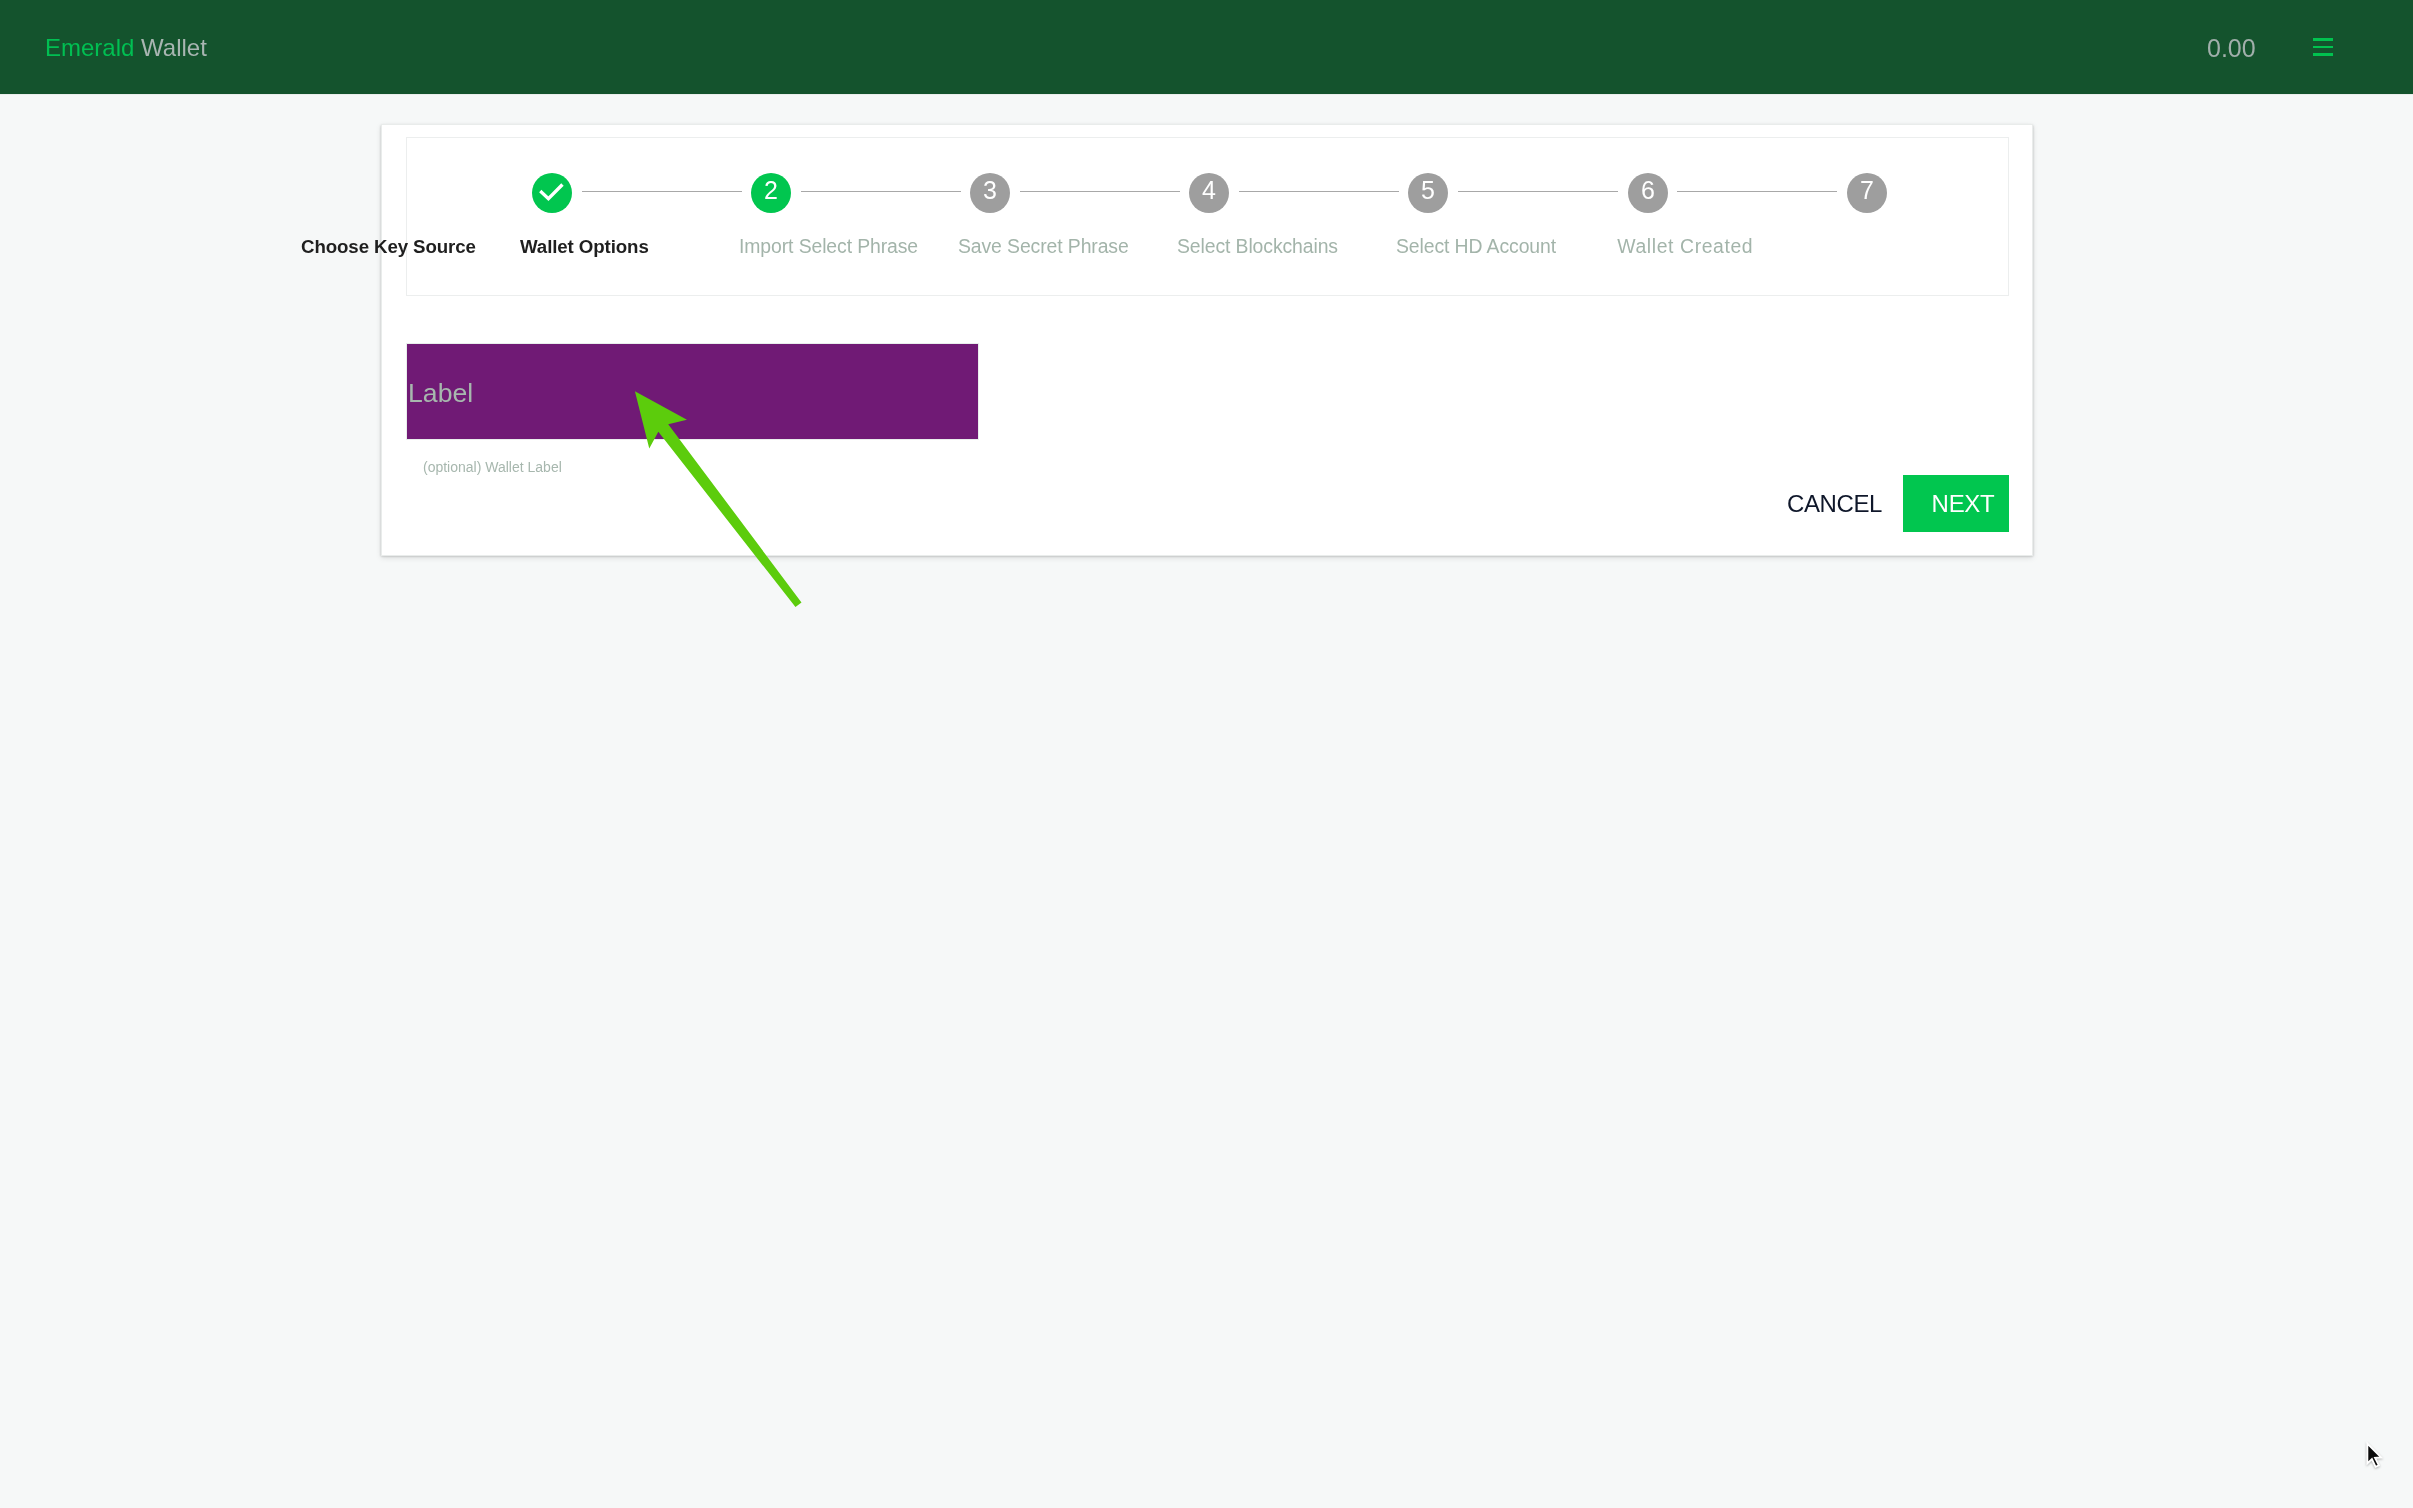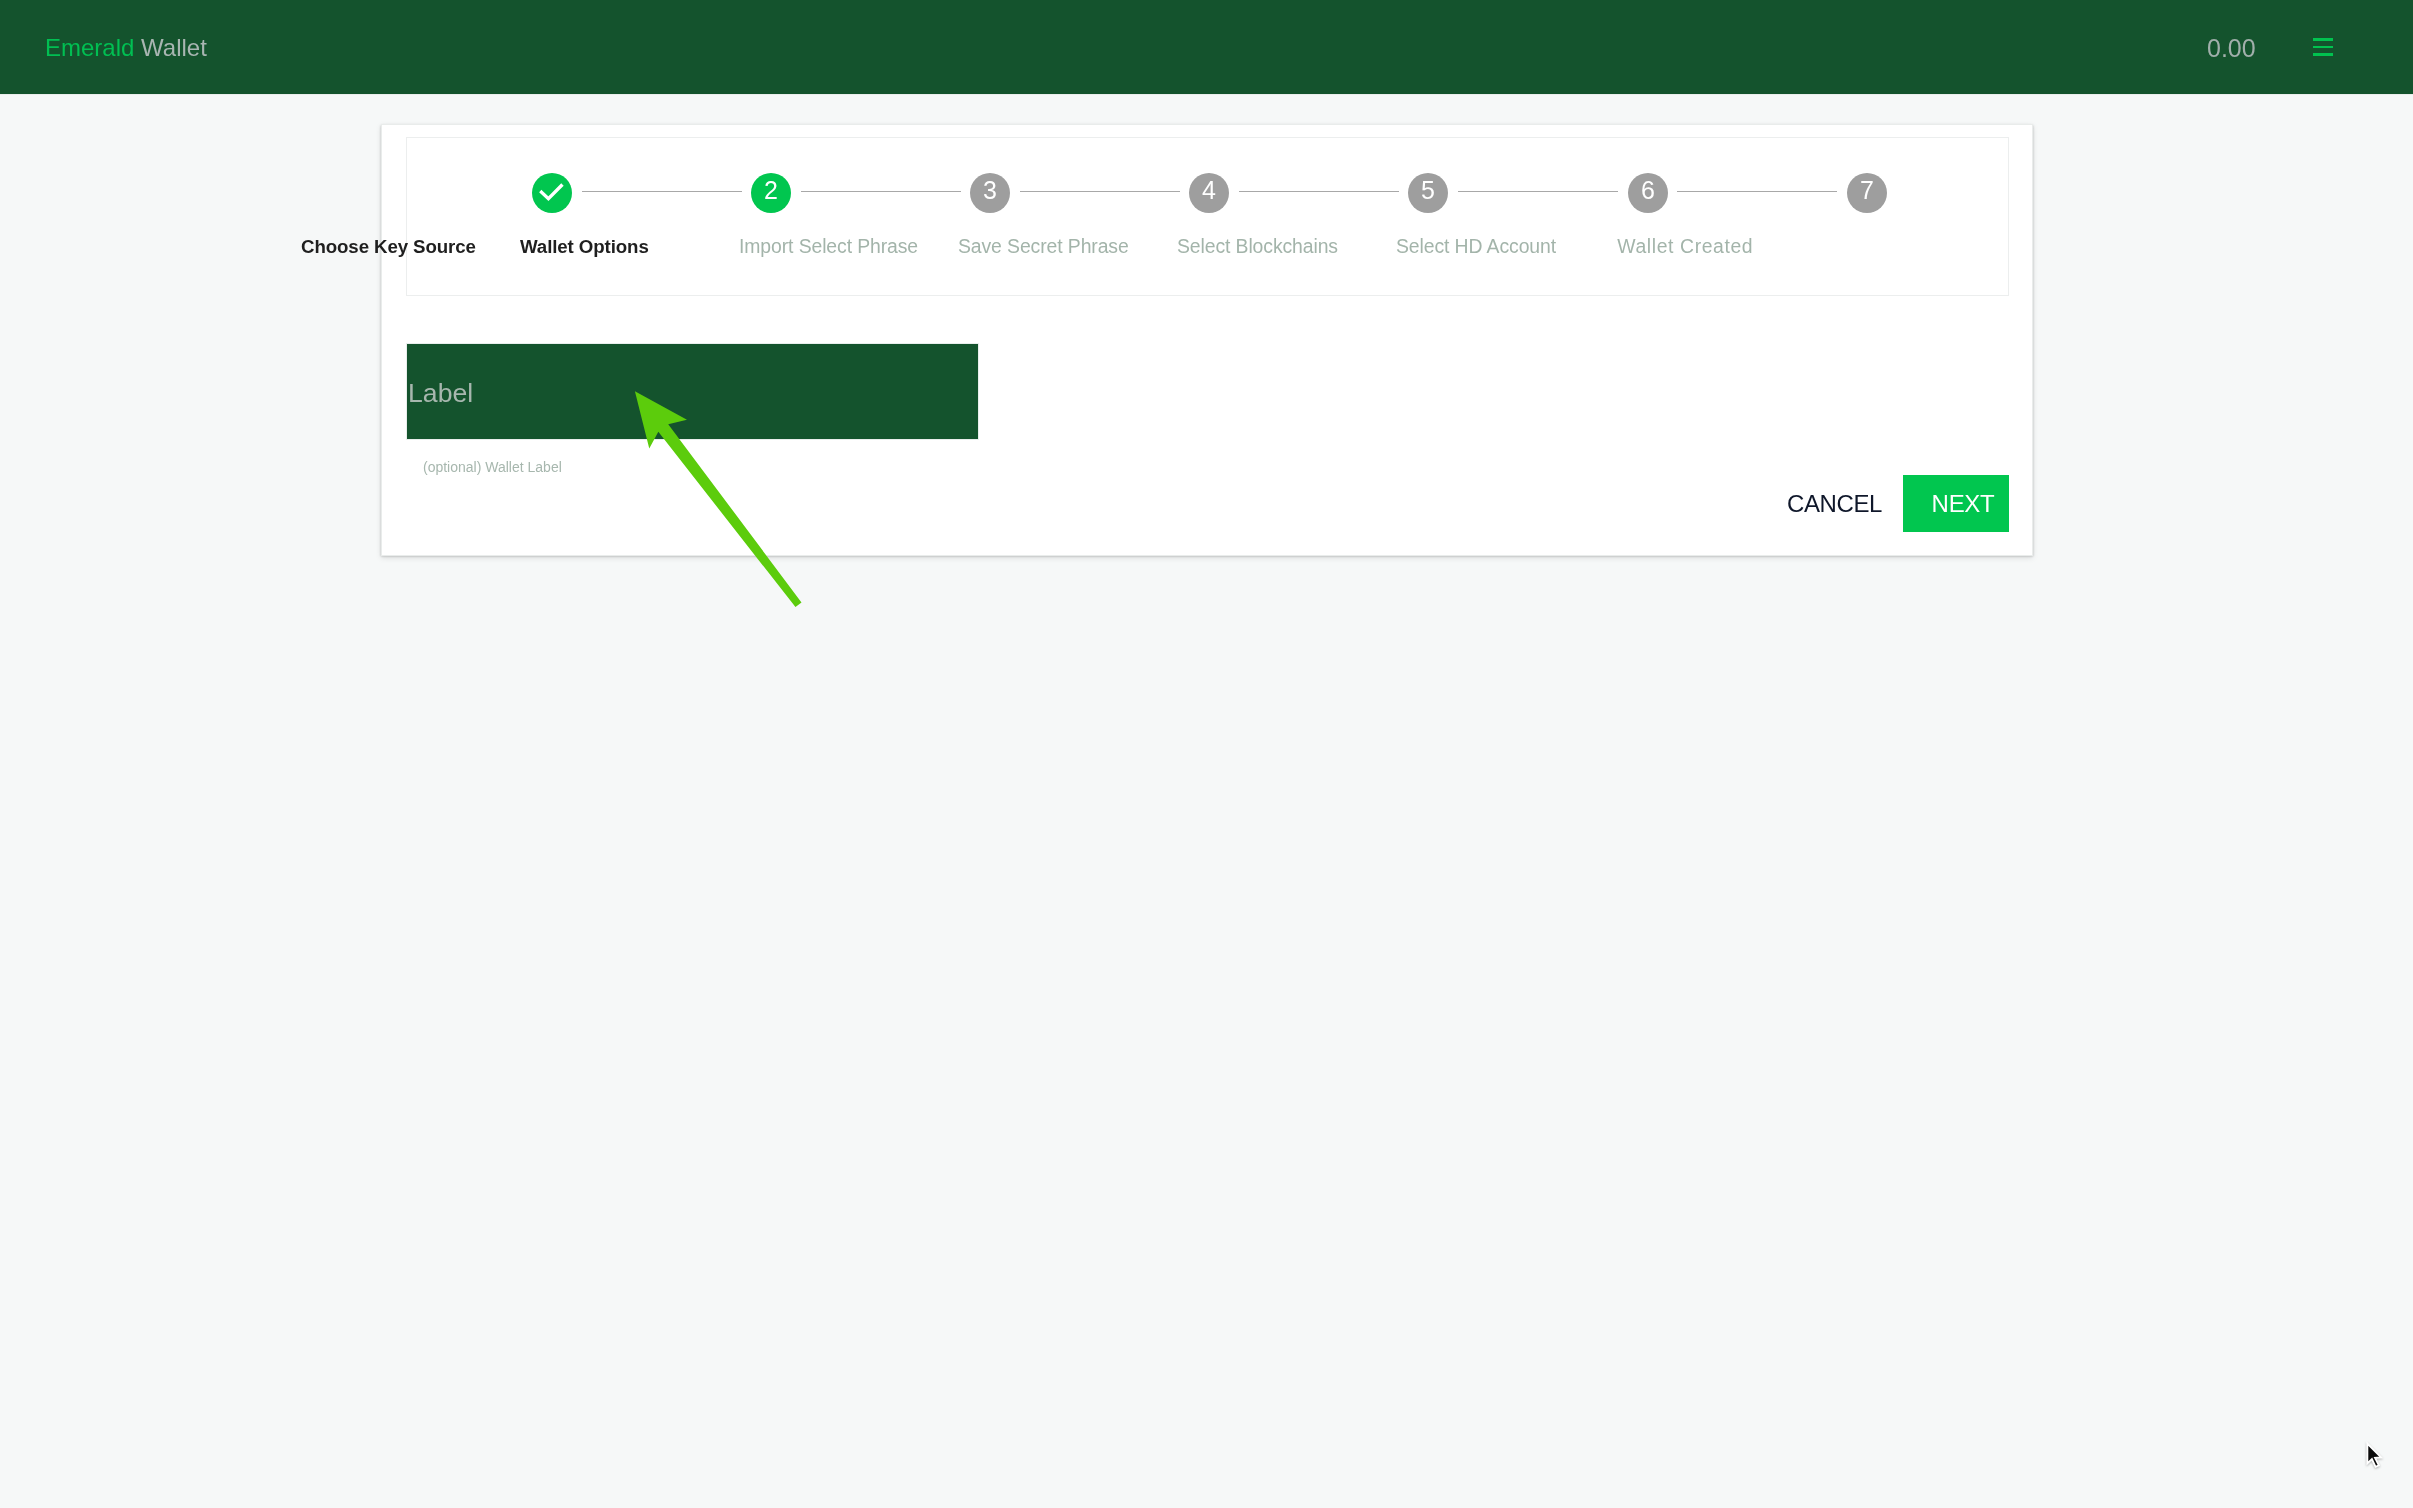--- a/index.html
+++ b/index.html
@@ -44,21 +44,21 @@
   .dot.done, .dot.active { background:#01c64f; }
   .slabel {
     position:absolute; left:-144px; width:503px; top:98px; 
     font-size:19.4px; line-height:21.5px; color:#a3b4aa; letter-spacing:-0.1px;
     white-space:nowrap;
   }
   .slabel.on { color:#1f1f1f; font-weight:bold; font-size:18.7px; letter-spacing:-0.1px; }
   .conn { position:absolute; top:53px; height:1px; background:#a8a8a8; }
 
   
-  .inputbox { position:absolute; left:24.4px; top:218px; width:573px; height:97px; border:0.7px solid #e9eeec; background:#14532d;padding-left:27px;}
+  .inputbox { position:absolute; left:24.4px; top:218px; width:573px; height:97px; border:0.7px solid #e9eeec; background:#701a75;padding-left:27px;}
   .ph { position:absolute; left:0.7px; top:34px; font-size:26.6px; line-height:30px; color:#a7b7ae; }
   .helper { position:absolute; left:41px; top:330px; font-size:14px; line-height:24px; color:#a7b7ae; }
   .cancel { position:absolute; left:1405px; top:364px; font-size:24px; line-height:29px; letter-spacing:-0.4px; color:#0f172a; }
   .annot { position:absolute; left:0; top:0; pointer-events:none; }
   .cursor { position:absolute; left:2365px; top:1441px; filter: drop-shadow(0.7px 1.4px 1px rgba(0,0,0,0.28)); }
   .next { position:absolute; left:1521px; top:350px; width:106px; height:57px; background:#01c64f; color:#fff;
           font-size:24px; line-height:57px; text-align:center; letter-spacing:-0.3px;padding-left:14px; }
 </style>
 </head>
 <body>

